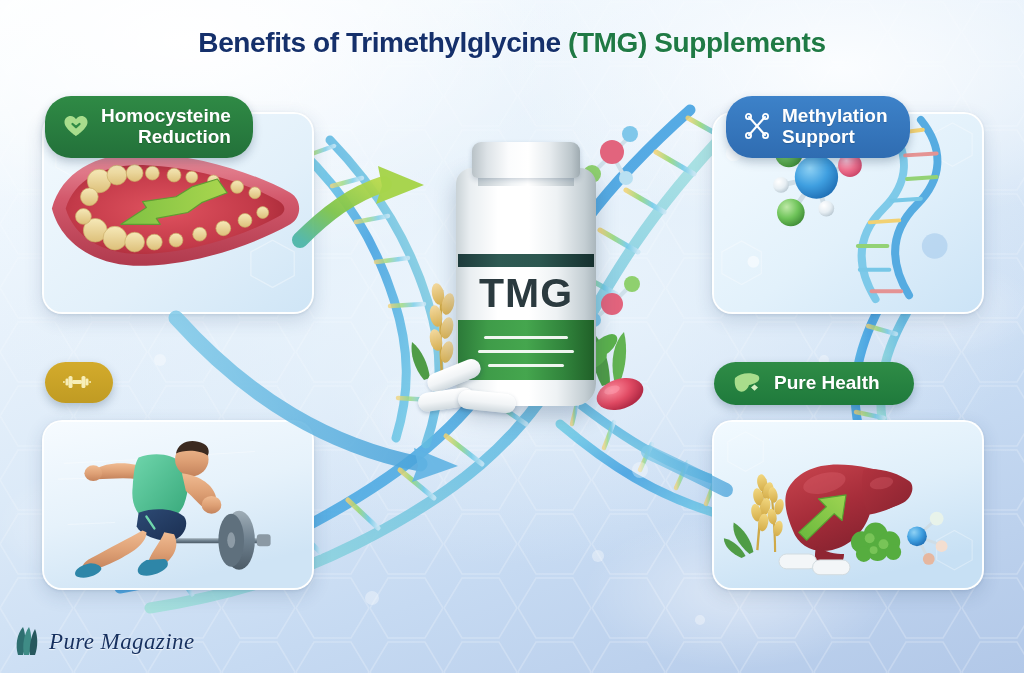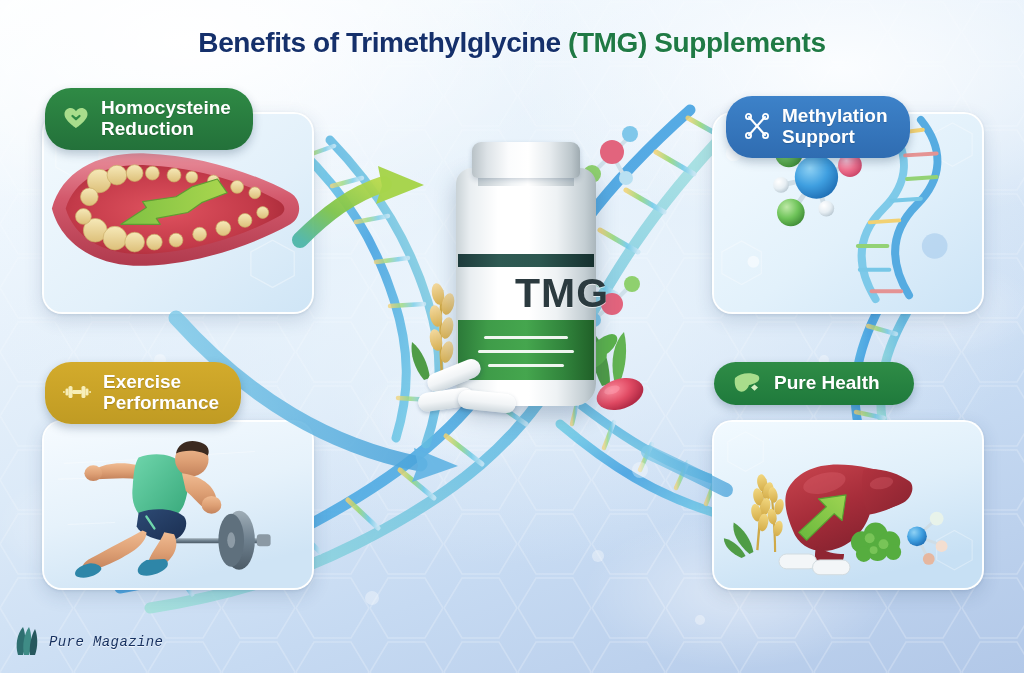--- a/index.html
+++ b/index.html
@@ -85,21 +85,21 @@
   }
   .badge .badge-label {
     font-size: 19px;
     font-weight: bold;
     line-height: 1.12;
     white-space: pre-line;
     text-shadow: 0 1px 1px rgba(0,0,0,.18);
   }
   .badge .badge-icon { flex: 0 0 auto; display: block; }
 
-  #badge-homocysteine { left: 45px;  top: 88px;  background: linear-gradient(180deg,#2f8a45 0%,#23713a 100%); }
+  #badge-homocysteine { left: 45px;  top: 96px;  background: linear-gradient(180deg,#2f8a45 0%,#23713a 100%); text-align: right; }
   #badge-methylation  { left: 726px; top: 96px;  background: linear-gradient(180deg,#3d82c9 0%,#2f6cb1 100%); }
   #badge-exercise     { left: 45px;  top: 362px; background: linear-gradient(180deg,#d3ab2c 0%,#c09b23 100%); }
   #badge-liver        { left: 714px; top: 362px; background: linear-gradient(180deg,#2f8c46 0%,#1f7a3c 100%); padding-right: 34px; }
 
   
   #bottle-group { position: absolute; left: 406px; top: 118px; width: 240px; height: 300px; }
 
   .bottle-body {
     position: absolute; left: 50px; top: 50px; width: 140px; height: 238px;
     border-radius: 16px 16px 22px 22px;
@@ -121,21 +121,20 @@
   .label-band-top {
     position: absolute; left: 52px; top: 136px; width: 136px; height: 13px;
     background: linear-gradient(90deg,#1e3b3c,#2f5a53 30%,#2d5750 60%,#16302f);
   }
   .label-tmg {
     position: absolute; left: 50px; top: 152px; width: 140px;
     text-align: center;
     font-size: 41px; font-weight: bold; color: #2b3a3f;
     letter-spacing: 1px;
     text-shadow: 0 1px 0 rgba(255,255,255,.65);
-    margin-left: 36px;
   }
   .label-band-green {
     position: absolute; left: 52px; top: 202px; width: 136px; height: 60px;
     background: linear-gradient(90deg,#2c7a39 0%,#3f9c49 22%,#45a64e 50%,#31843c 78%,#206028 100%);
   }
   .label-line {
     position: absolute; height: 3px; background: rgba(255,255,255,.92); border-radius: 2px;
   }
   .capsule {
     position: absolute; height: 19px; border-radius: 10px;
@@ -145,23 +144,23 @@
 
   
   .arrow-layer { position: absolute; inset: 0; pointer-events: none; }
 
   
   #logo {
     position: absolute; left: 14px; bottom: 14px;
     display: flex; align-items: center; gap: 9px;
   }
   #logo .logo-text {
-    font-family: Liberation Mono, monospace;
+    font-family: Liberation Serif, serif;
     font-style: italic;
-    font-size: 14px;
+    font-size: 23px;
     color: #16305f;
     letter-spacing: .4px;
     text-shadow: 0 1px 1px rgba(255,255,255,.8);
   }
 </style>
 </head>
 <body>
 
 <div id="infographic">
 
@@ -515,22 +514,20 @@
       <g fill="#f7eeb8">
         <rect x="9" y="9" width="10" height="4" rx="1.4"></rect>
         <rect x="5.5" y="5" width="4" height="12" rx="1.6"></rect>
         <rect x="18.5" y="5" width="4" height="12" rx="1.6"></rect>
         <rect x="2.5" y="7.5" width="3" height="7" rx="1.3"></rect>
         <rect x="22.5" y="7.5" width="3" height="7" rx="1.3"></rect>
         <circle cx="0.9" cy="11" r="1"></circle>
           <circle cx="27.1" cy="11" r="1"></circle>
       </g>
     </svg>
-    <span class="badge-label">Exercise
-Performance</span>
   </div>
 
   <div class="panel" id="panel-liver">
     <svg class="panel-art" viewBox="0 0 272 170" preserveAspectRatio="xMidYMid slice">
       <defs>
         <linearGradient id="panelBg4" x1="0" y1="0" x2="0.4" y2="1">
           <stop offset="0%" stop-color="#f2faff"></stop>
             <stop offset="55%" stop-color="#dfeffa"></stop>
             <stop offset="100%" stop-color="#c7e0f4"></stop>
         </linearGradient>

